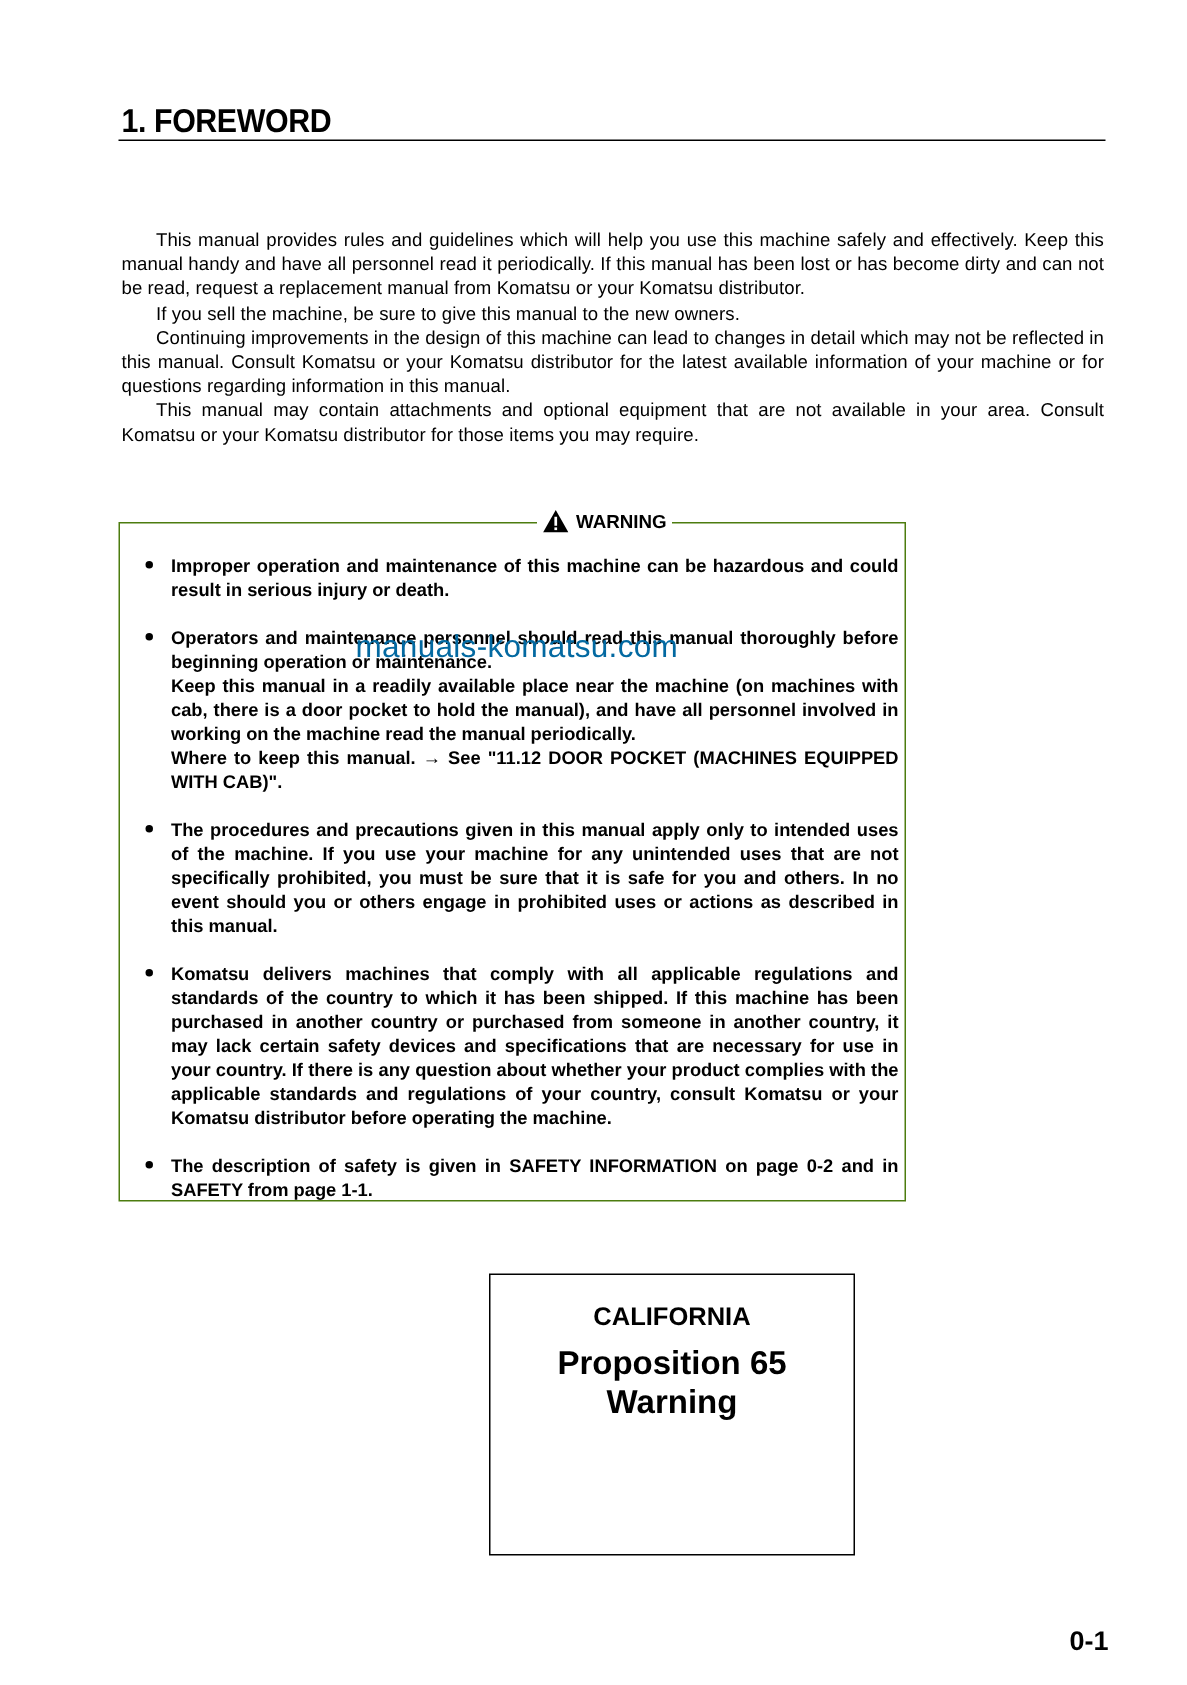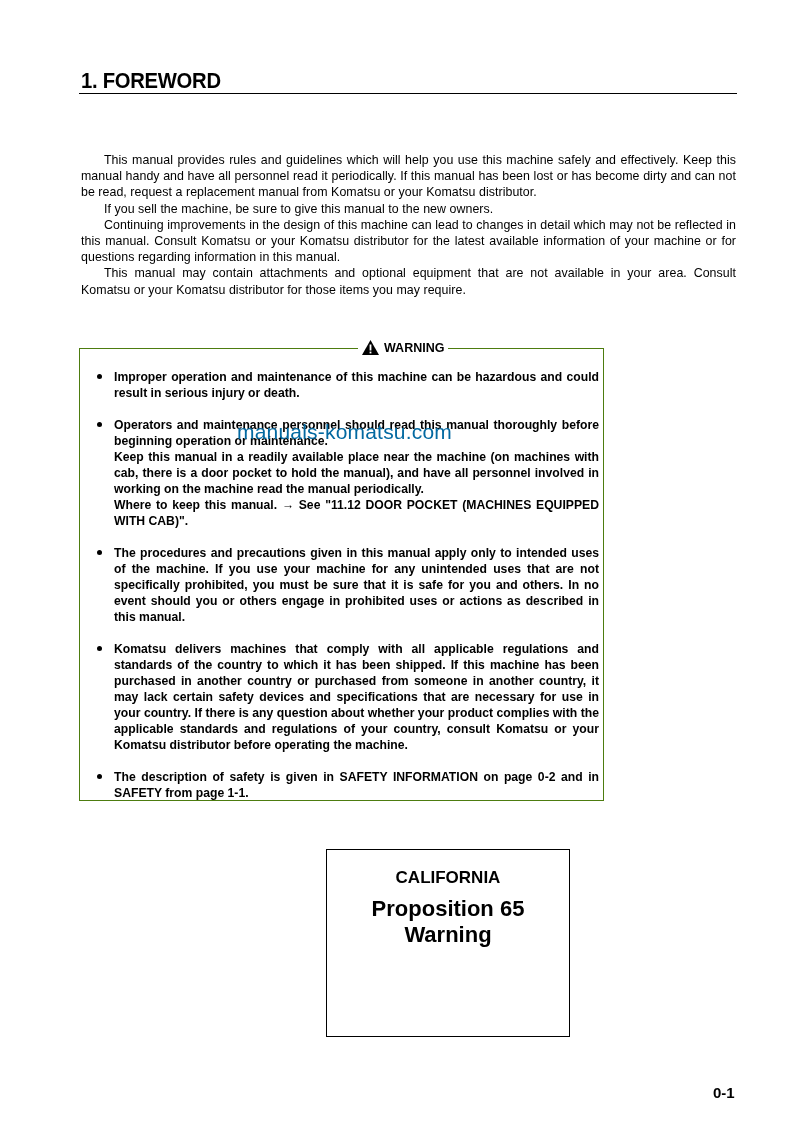--- a/index.html
+++ b/index.html
@@ -12,21 +12,21 @@
     .warn-head { position: absolute; left: 278px; top: -9px; background: #fff; padding: 0 4px; font-size: 12.5px; font-weight: bold; display: flex; align-items: center; gap: 5px; }
     .warn-list { position: absolute; left: 0; top: 14px; width: 100%; margin: 6px; padding: 0; list-style: none; }
     .warn-item { position: relative; padding: 0 10px 0 28px; font-size: 12.2px; line-height: 16.1px; font-weight: bold; text-align: justify; margin-bottom: 15.5px; }
     .warn-item .bullet { position: absolute; left: 11px; top: 5px; width: 5px; height: 5px; border-radius: 50%; background: #000; }
     .warn-item p { margin: 0; }
     .watermark { position: absolute; left: 237px; top: 420px; font-size: 21px; color: #0369a1; letter-spacing: 0.2px; }
     .ca-box { position: absolute; left: 286px; top: 849px; width: 244px; height: 188px; border: 1px solid #000; box-sizing: border-box; text-align: center; margin-left: 40px; }
     .ca-title { margin-top: 18px; font-size: 17px; font-weight: bold; }
     .ca-sub { margin-top: 8px; font-size: 22px; font-weight: bold; }
     .ca-text { margin: 6px 10px 0 8px; font-size: 12.3px; line-height: 20px; font-weight: bold; text-align: justify; text-align-last: left; }
-    .page-num { position: absolute; left: 713px; top: 1084px; font-size: 15px; font-weight: bold; }
+    .page-num { position: absolute; left: 713px; top: 1084px; font-size: 18px; font-weight: bold; }
   </style>
 </head>
 <body>
 
 <div class="title">1. FOREWORD</div>
 <div class="title-rule"></div>
 
 <div class="intro">
   <p>This manual provides rules and guidelines which will help you use this machine safely and effectively. Keep this manual handy and have all personnel read it periodically. If this manual has been lost or has become dirty and can not be read, request a replacement manual from Komatsu or your Komatsu distributor.</p>
   <p>If you sell the machine, be sure to give this manual to the new owners.</p>

